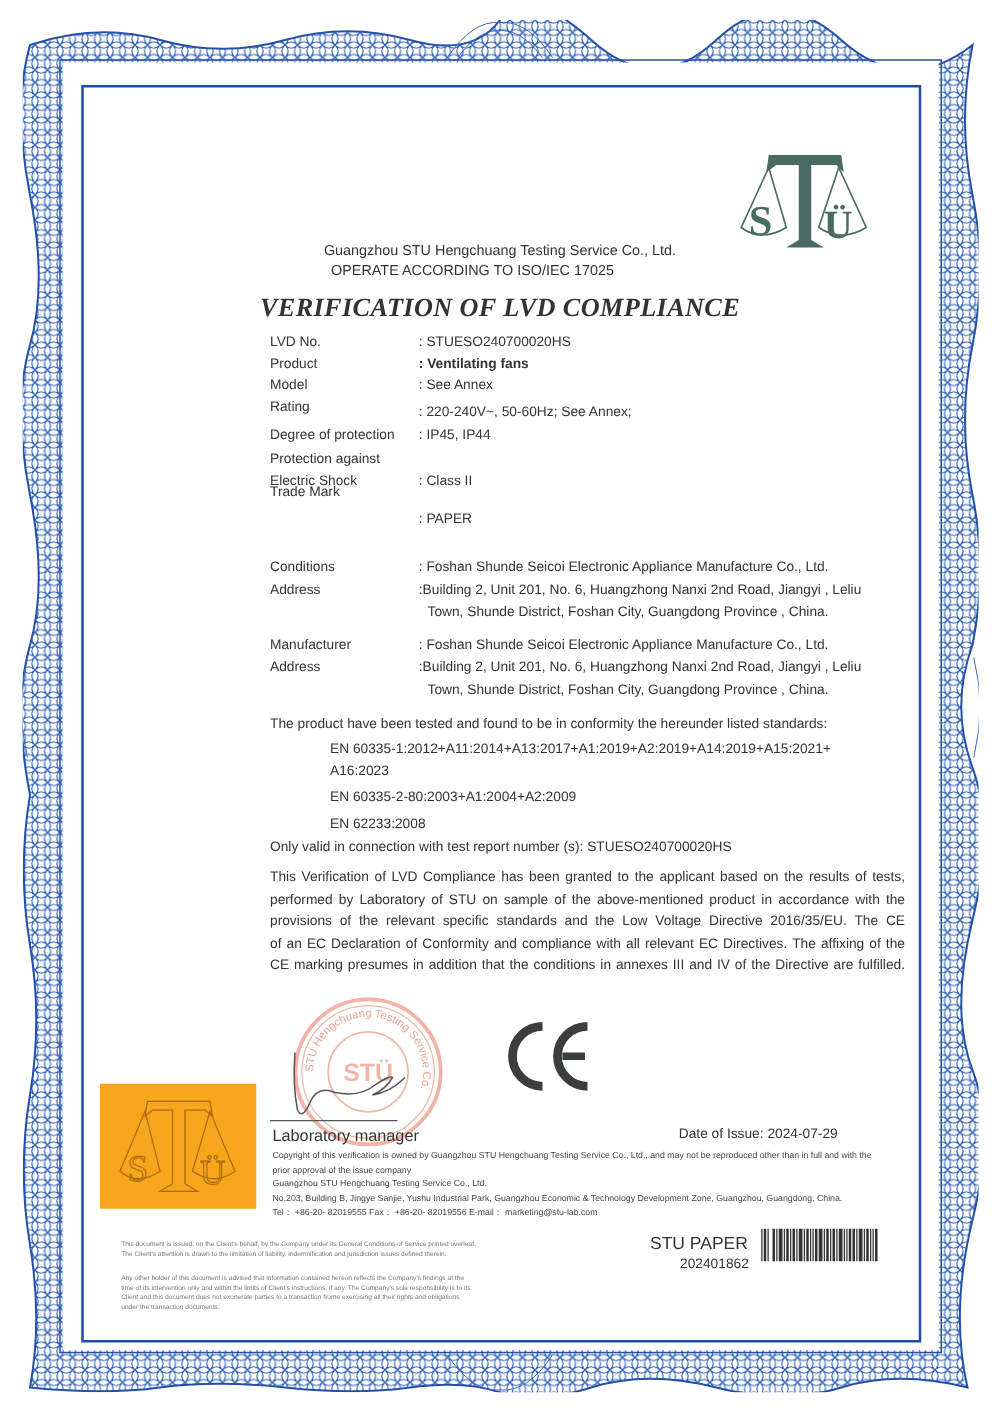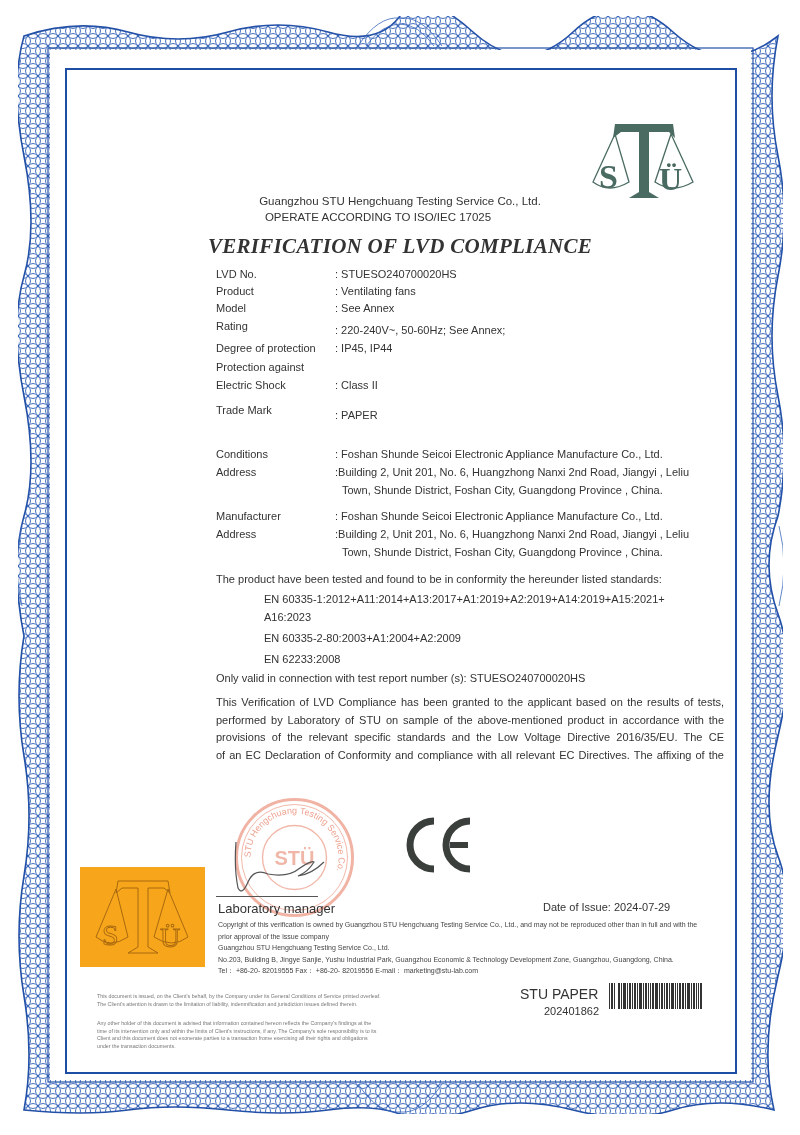--- a/index.html
+++ b/index.html
@@ -71,31 +71,31 @@
   </svg>
 </div>
 
 <div class="company" style="top:195px;">Guangzhou STU Hengchuang Testing Service Co., Ltd.</div>
 <div class="company" style="top:211px;left:-22px;">OPERATE ACCORDING TO ISO/IEC 17025</div>
 <div class="title">VERIFICATION OF LVD COMPLIANCE</div>
 
 <div class="lbl" style="top:268px;">LVD No.</div>
 <div class="val" style="top:268px;">: STUESO240700020HS</div>
 <div class="lbl" style="top:285px;">Product</div>
-<div class="val" style="top:285px;">: Ventilating fans</div>
+<div class="val" style="top:285px;font-weight:bold;">: Ventilating fans</div>
 <div class="lbl" style="top:302px;">Model</div>
 <div class="val" style="top:302px;">: See Annex</div>
 <div class="lbl" style="top:320px;">Rating</div>
 <div class="val" style="top:324px;">: 220-240V~, 50-60Hz; See Annex;</div>
 <div class="lbl" style="top:342px;">Degree of protection</div>
 <div class="val" style="top:342px;">: IP45, IP44</div>
 <div class="lbl" style="top:361px;">Protection against</div>
 <div class="lbl" style="top:379px;">Electric Shock</div>
 <div class="val" style="top:379px;">: Class II</div>
-<div class="lbl" style="top:404px;">Trade Mark</div>
+<div class="lbl" style="top:388px;">Trade Mark</div>
 <div class="val" style="top:409px;">: PAPER</div>
 
 <div class="lbl" style="top:448px;">Conditions</div>
 <div class="val" style="top:448px;">: Foshan Shunde Seicoi Electronic Appliance Manufacture Co., Ltd.</div>
 <div class="lbl" style="top:466px;">Address</div>
 <div class="val" style="top:466px;">:Building 2, Unit 201, No. 6, Huangzhong Nanxi 2nd Road, Jiangyi , Leliu</div>
 <div class="val" style="top:484px;left:342px;">Town, Shunde District, Foshan City, Guangdong Province , China.</div>
 
 <div class="lbl" style="top:510px;">Manufacturer</div>
 <div class="val" style="top:510px;">: Foshan Shunde Seicoi Electronic Appliance Manufacture Co., Ltd.</div>
@@ -108,20 +108,21 @@
 <div class="para" style="top:611px;left:264px;">A16:2023</div>
 <div class="para" style="top:632px;left:264px;">EN 60335-2-80:2003+A1:2004+A2:2009</div>
 <div class="para" style="top:653px;left:264px;">EN 62233:2008</div>
 <div class="para" style="top:672px;left:216px;">Only valid in connection with test report number (s): STUESO240700020HS</div>
 
 <div class="body-text" style="top:694px;">
   <div style="text-align-last:justify;">This Verification of LVD Compliance has been granted to the applicant based on the results of tests,</div>
   <div style="text-align-last:justify;">performed by Laboratory of STU on sample of the above-mentioned product in accordance with the</div>
   <div style="text-align-last:justify;">provisions of the relevant specific standards and the Low Voltage Directive 2016/35/EU. The CE</div>
   <div style="text-align-last:justify;">of an EC Declaration of Conformity and compliance with all relevant EC Directives. The affixing of the</div>
+  <div style="text-align-last:justify;">CE marking presumes in addition that the conditions in annexes III and IV of the Directive are fulfilled.</div>
 </div>
 
 <div class="stamp">
   <svg width="125" height="125" viewBox="0 0 125 125">
     <defs>
       <path id="ringpath" d="M62.5 62.5 m-44 0 a44 44 0 1 1 88 0 a44 44 0 1 1 -88 0"></path>
     </defs>
     <circle cx="62.5" cy="62.5" r="58" fill="none" stroke="#eb9a85" stroke-width="3" opacity="0.75"></circle>
     <circle cx="62.5" cy="62.5" r="53" fill="none" stroke="#eb9a85" stroke-width="1" opacity="0.7"></circle>
     <circle cx="62.5" cy="62.5" r="32" fill="none" stroke="#eb9a85" stroke-width="1.4" opacity="0.7"></circle>

